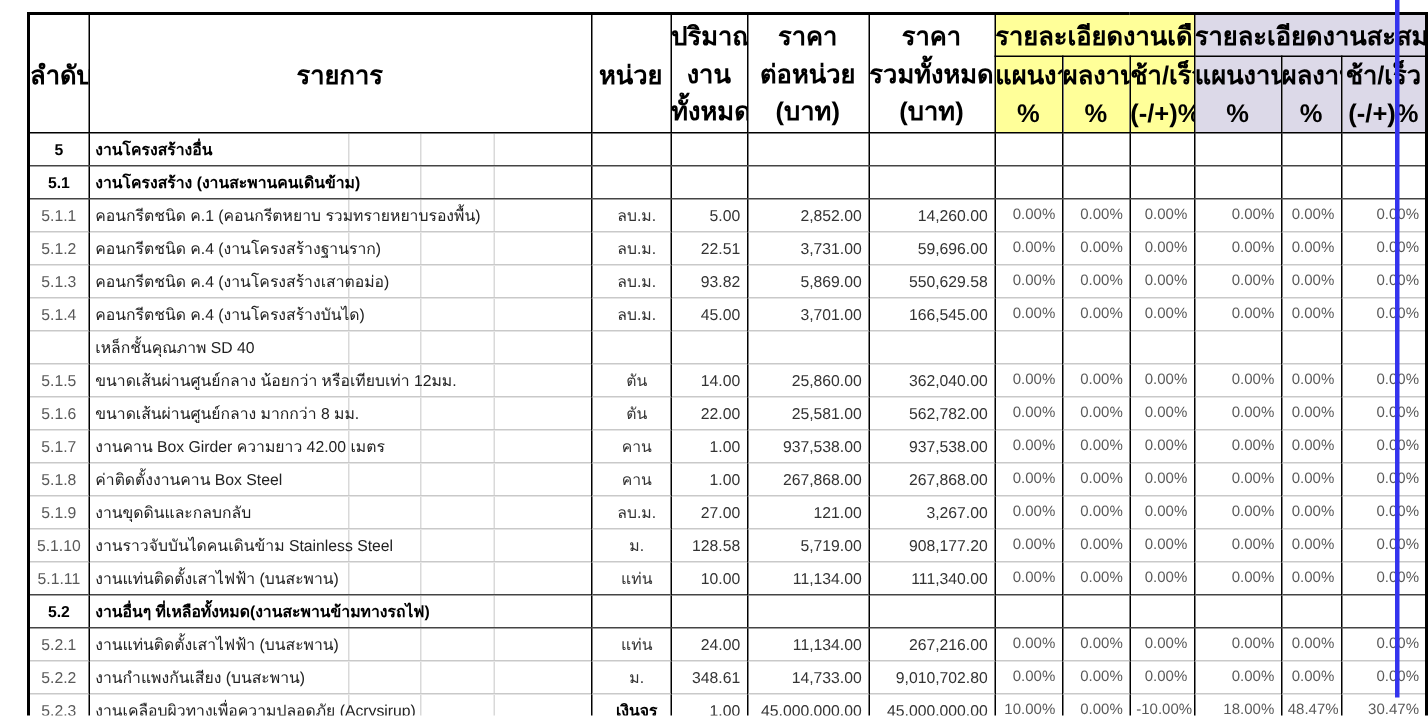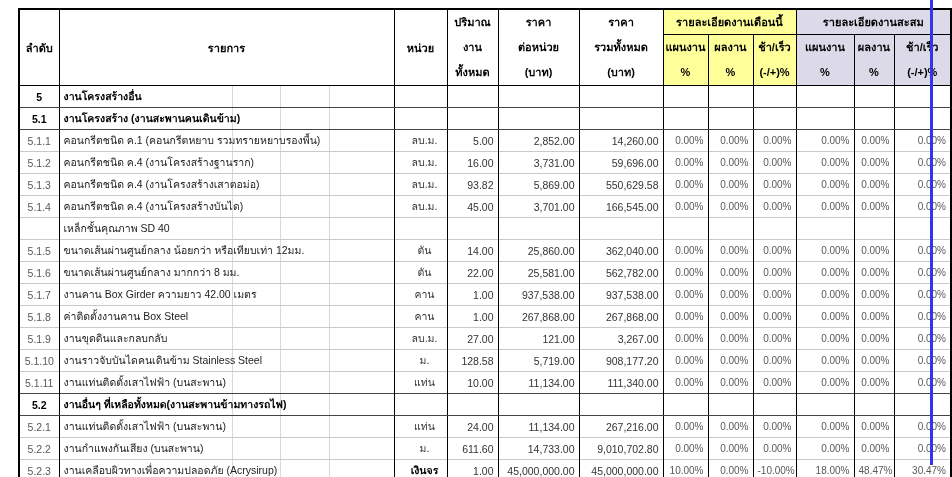--- a/index.html
+++ b/index.html
@@ -16,21 +16,21 @@
     font-family:"Liberation Sans","DejaVu Sans",sans-serif;
     -webkit-font-smoothing:antialiased;
   }
   .sheet{position:absolute;left:18px;top:8px;}
   table{
     border-collapse:collapse;table-layout:fixed;width:932px;
     border:2px solid #000;
   }
   th{
     border:1px solid #000;background:#fff;font-weight:bold;
-    font-size:11px;color:#000;padding:0;text-align:center;vertical-align:middle;
+    font-size:17px;color:#000;padding:0;text-align:center;vertical-align:middle;
     overflow:hidden;white-space:nowrap;
   }
   thead tr.group-row th{height:24px;}
   thead tr.sub-row th{height:50px;margin-top:16px;}
   th.yellow{background:var(--yellow);}
   th.lavender{background:var(--lavender);}
   th .sl{line-height:25px;height:25px;}
   tbody td{
     height:21px;padding:0 4px;font-size:10.5px;color:#333;
     border-left:1px solid #000;border-right:1px solid #000;
@@ -171,21 +171,21 @@
           <td class="cell-pct">0.00%</td>
           <td class="cell-pct">0.00%</td>
           <td class="cell-pct">0.00%</td>
           <td class="cell-pct">0.00%</td>
           <td class="cell-pct">0.00%</td>
         </tr>
         <tr>
           <td class="cell-no">5.1.2</td>
           <td class="cell-desc">คอนกรีตชนิด ค.4 (งานโครงสร้างฐานราก)</td>
           <td class="cell-unit">ลบ.ม.</td>
-          <td class="cell-num">16.00</td>
+          <td class="cell-num">22.51</td>
           <td class="cell-num">3,731.00</td>
           <td class="cell-num">59,696.00</td>
           <td class="cell-pct">0.00%</td>
           <td class="cell-pct">0.00%</td>
           <td class="cell-pct">0.00%</td>
           <td class="cell-pct">0.00%</td>
           <td class="cell-pct">0.00%</td>
           <td class="cell-pct">0.00%</td>
         </tr>
         <tr>
@@ -353,21 +353,21 @@
           <td class="cell-pct">0.00%</td>
           <td class="cell-pct">0.00%</td>
           <td class="cell-pct">0.00%</td>
           <td class="cell-pct">0.00%</td>
           <td class="cell-pct">0.00%</td>
         </tr>
         <tr>
           <td class="cell-no">5.2.2</td>
           <td class="cell-desc">งานกำแพงกันเสียง (บนสะพาน)</td>
           <td class="cell-unit">ม.</td>
-          <td class="cell-num">611.60</td>
+          <td class="cell-num">348.61</td>
           <td class="cell-num">14,733.00</td>
           <td class="cell-num">9,010,702.80</td>
           <td class="cell-pct">0.00%</td>
           <td class="cell-pct">0.00%</td>
           <td class="cell-pct">0.00%</td>
           <td class="cell-pct">0.00%</td>
           <td class="cell-pct">0.00%</td>
           <td class="cell-pct">0.00%</td>
         </tr>
         <tr>

